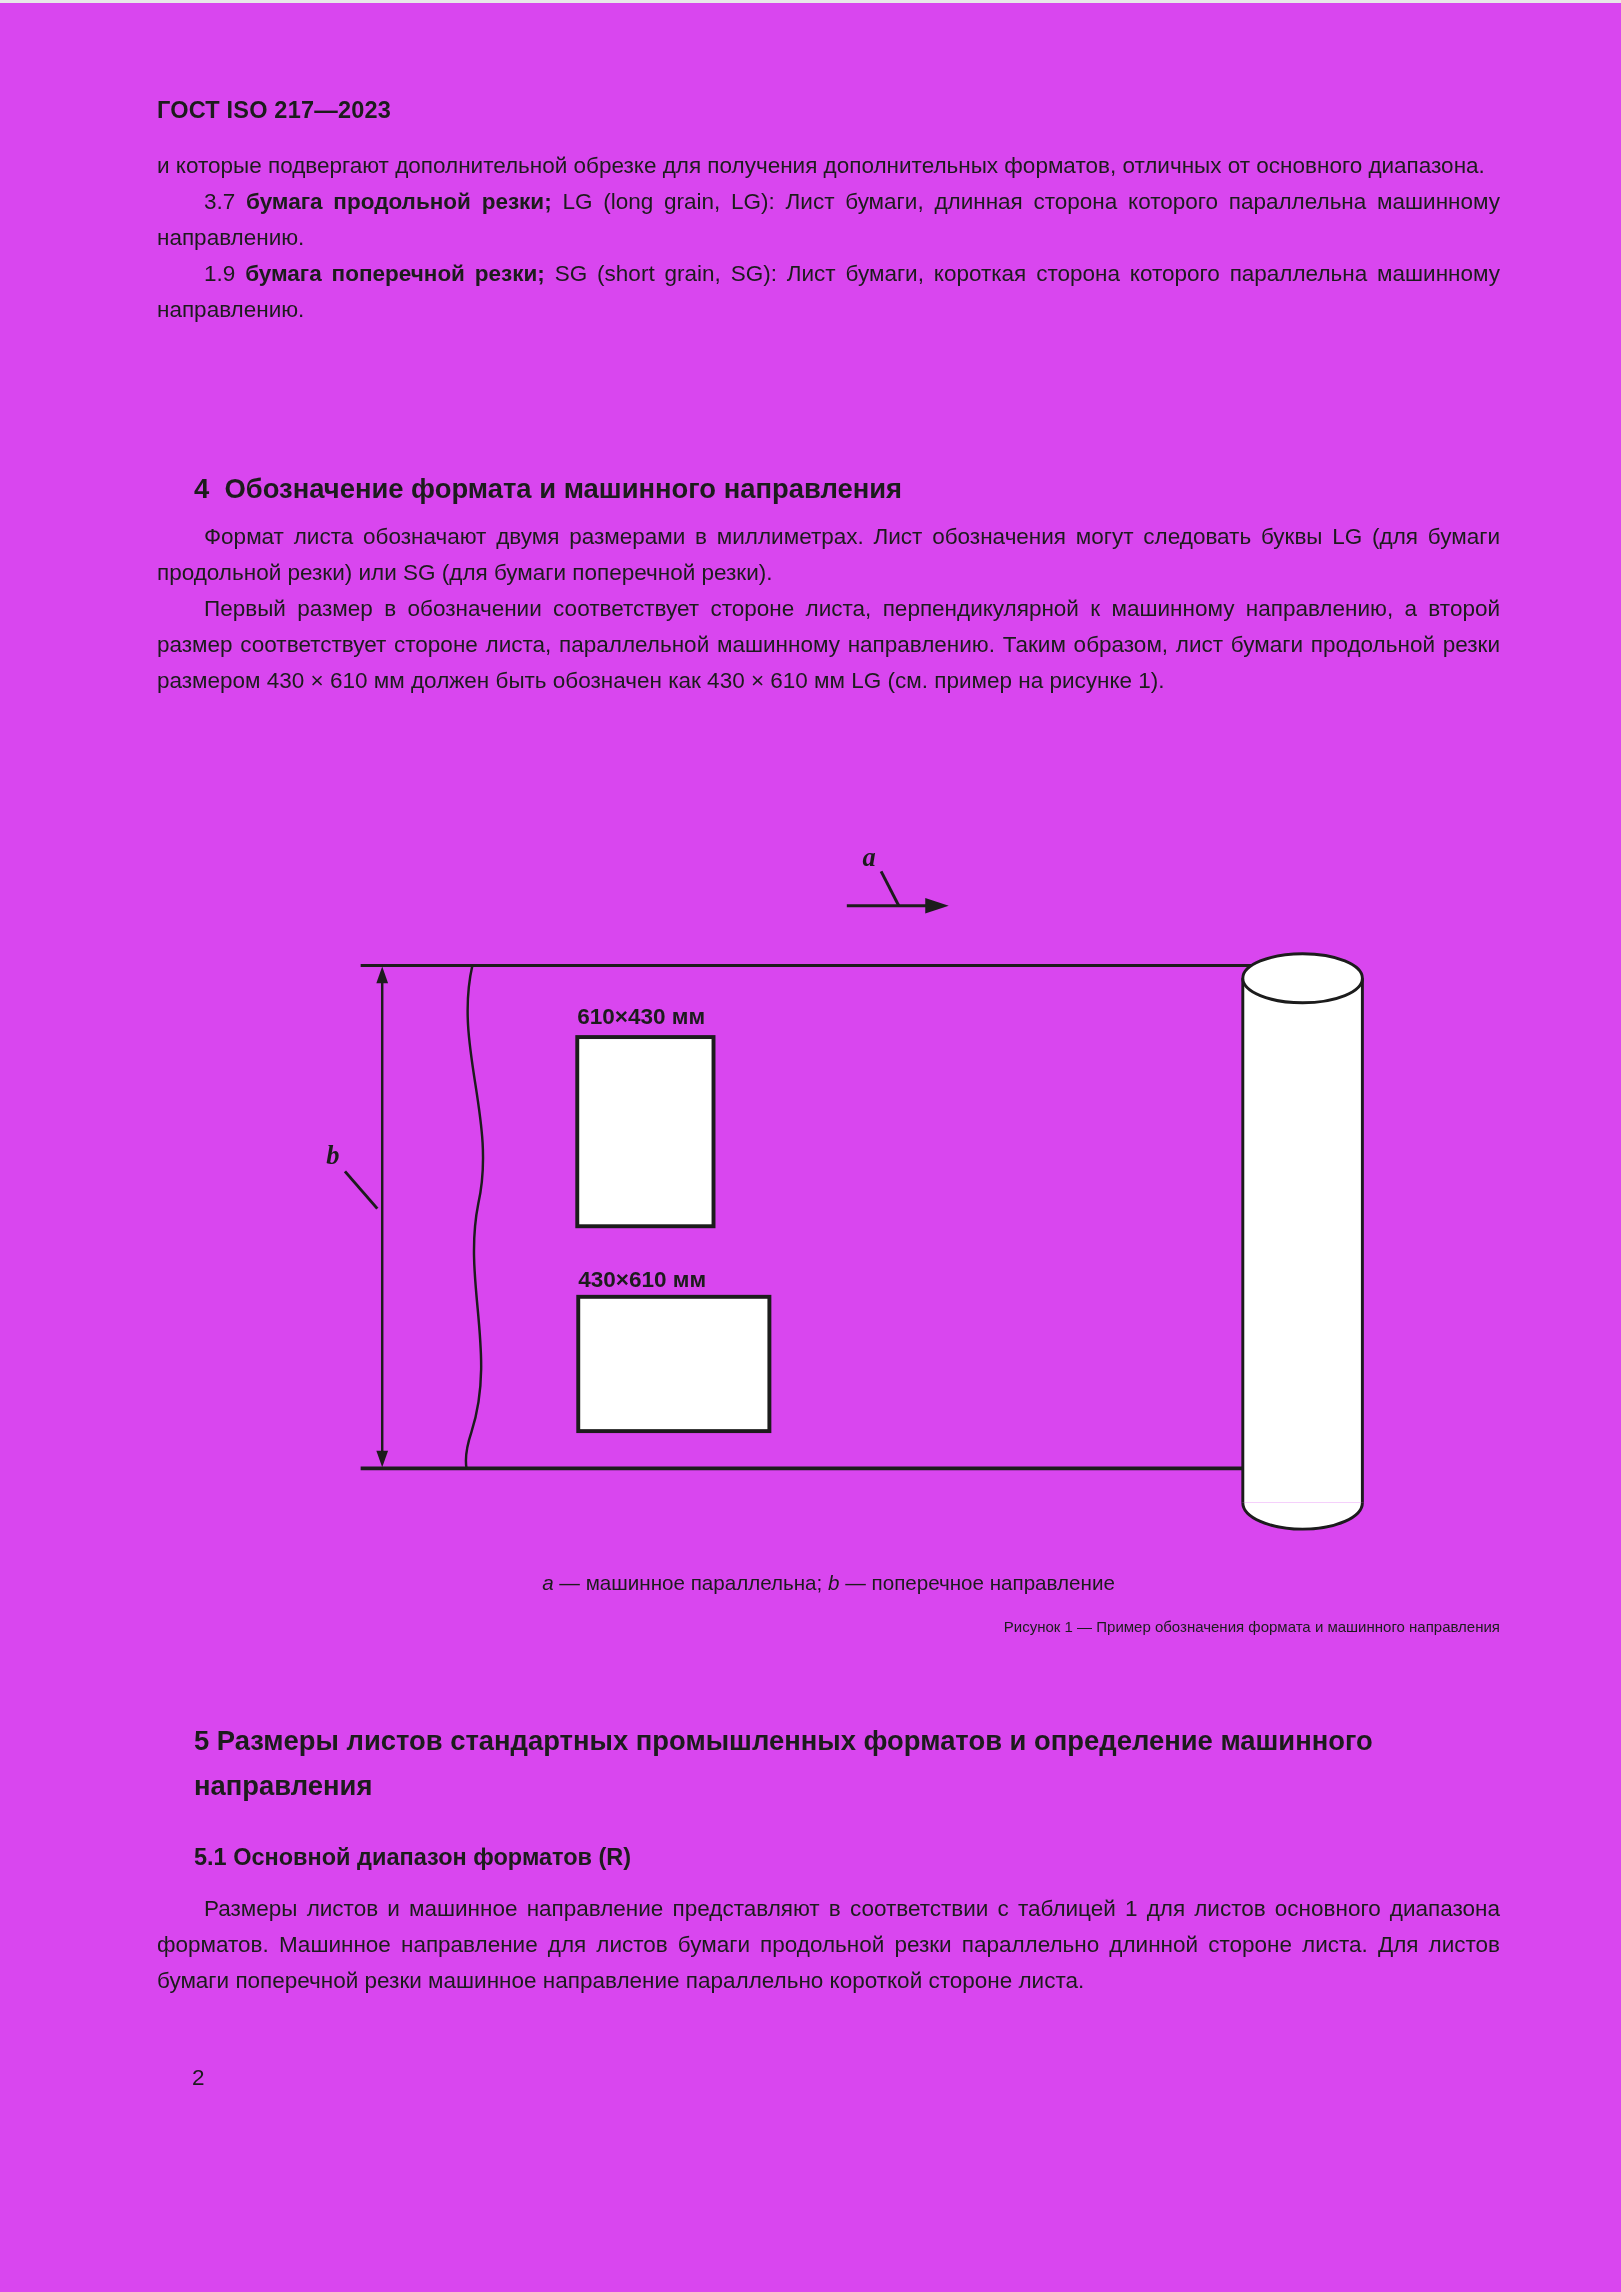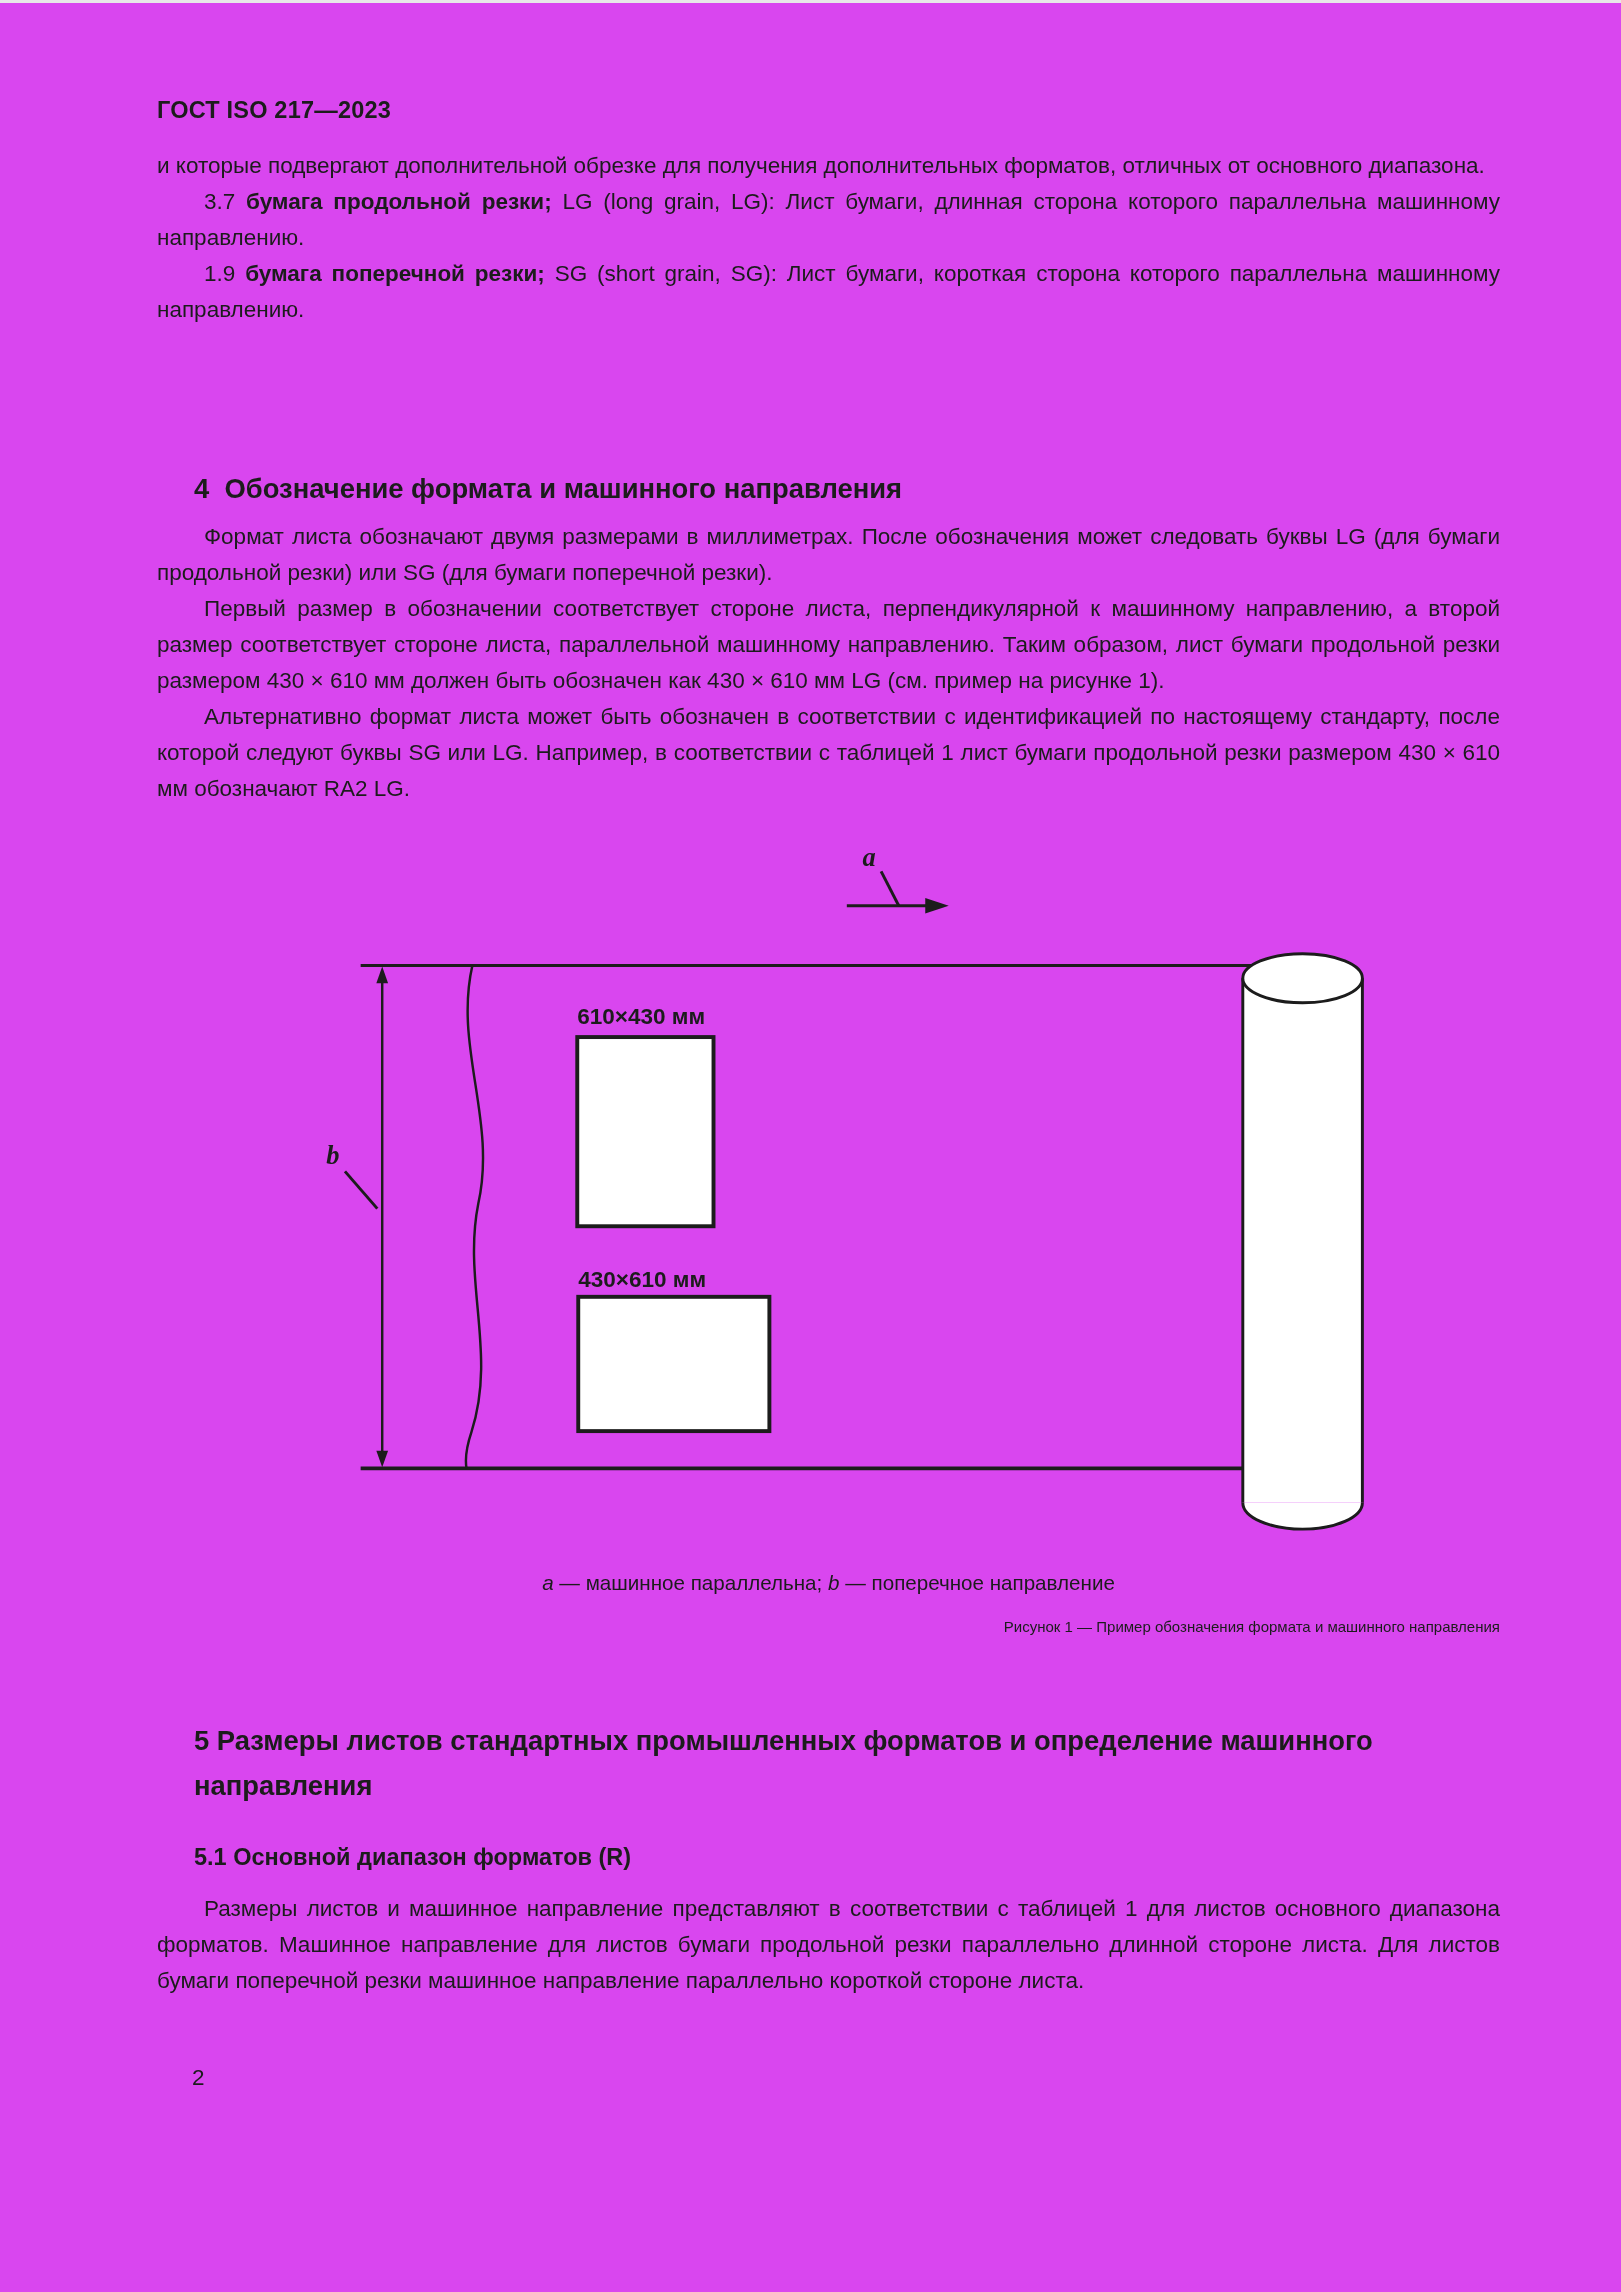--- a/index.html
+++ b/index.html
@@ -76,23 +76,22 @@
 
   <div class="textblock" style="top:145px;">
     <p class="para no-indent">и которые подвергают дополнительной обрезке для получения дополнительных форматов, отличных от основного диапазона.</p>
     <p class="para"><span>3.7 </span><b>бумага продольной резки;</b><span> LG (long grain, LG): Лист бумаги, длинная сторона которого параллельна машинному направлению.</span></p>
     <p class="para"><span>1.9 </span><b>бумага поперечной резки;</b><span> SG (short grain, SG): Лист бумаги, короткая сторона которого параллельна машинному направлению.</span></p>
   </div>
 
   <div class="h-section" style="top:463px;text-align:center;">4&nbsp;&nbsp;Обозначение формата и машинного направления</div>
 
   <div class="textblock" style="top:516px;">
-    <p class="para">Формат листа обозначают двумя размерами в миллиметрах. После обозначения может следовать буквы LG (для бумаги продольной резки) или SG (для бумаги поперечной резки).</p>
+    <p class="para">Формат листа обозначают двумя размерами в миллиметрах. Лист обозначения могут следовать буквы LG (для бумаги продольной резки) или SG (для бумаги поперечной резки).</p>
     <p class="para">Первый размер в обозначении соответствует стороне листа, перпендикулярной к машинному направлению, а второй размер соответствует стороне листа, параллельной машинному направлению. Таким образом, лист бумаги продольной резки размером 430 × 610 мм должен быть обозначен как 430 × 610 мм LG (см. пример на рисунке 1).</p>
-    <p class="para">Альтернативно формат листа может быть обозначен в соответствии с идентификацией по настоящему стандарту, после которой следуют буквы SG или LG. Например, в соответствии с таблицей 1 лист бумаги продольной резки размером 430 × 610 мм обозначают RA2 LG.</p>
   </div>
 
   <svg class="fig-svg" width="1137" height="716" viewBox="300 845 1160 730">
 
     <g>
       <text class="svg-var" x="880" y="880">a</text>
       <line x1="899" y1="886" x2="917" y2="921" stroke="#1c1c1c" stroke-width="3"></line>
       <line x1="864" y1="921" x2="946" y2="921" stroke="#1c1c1c" stroke-width="3"></line>
       <polygon points="944,913 968,921 944,929" fill="#1c1c1c"></polygon>
     </g>

